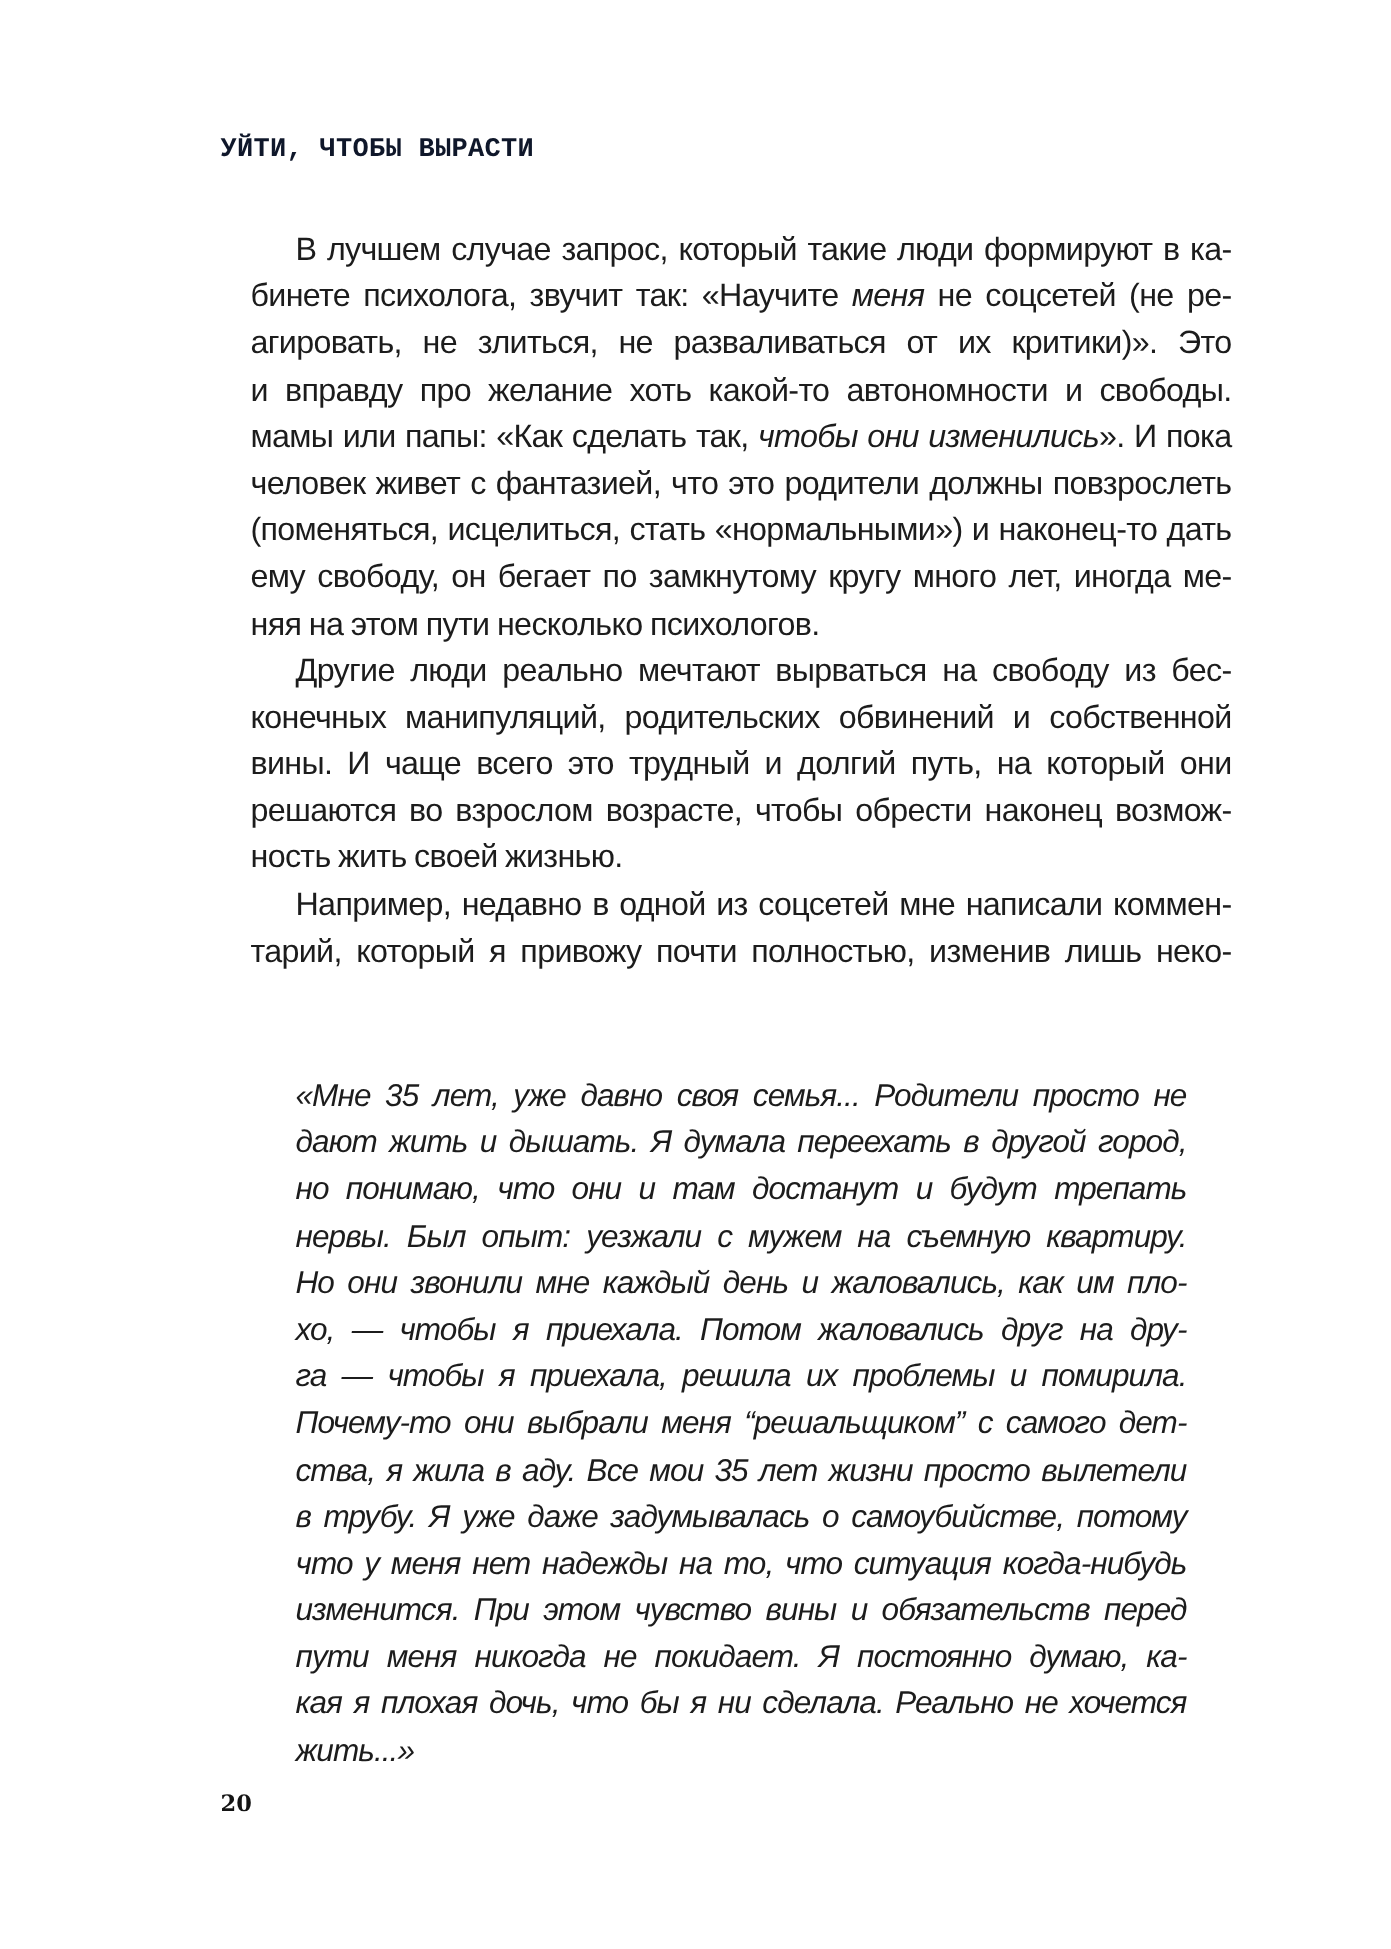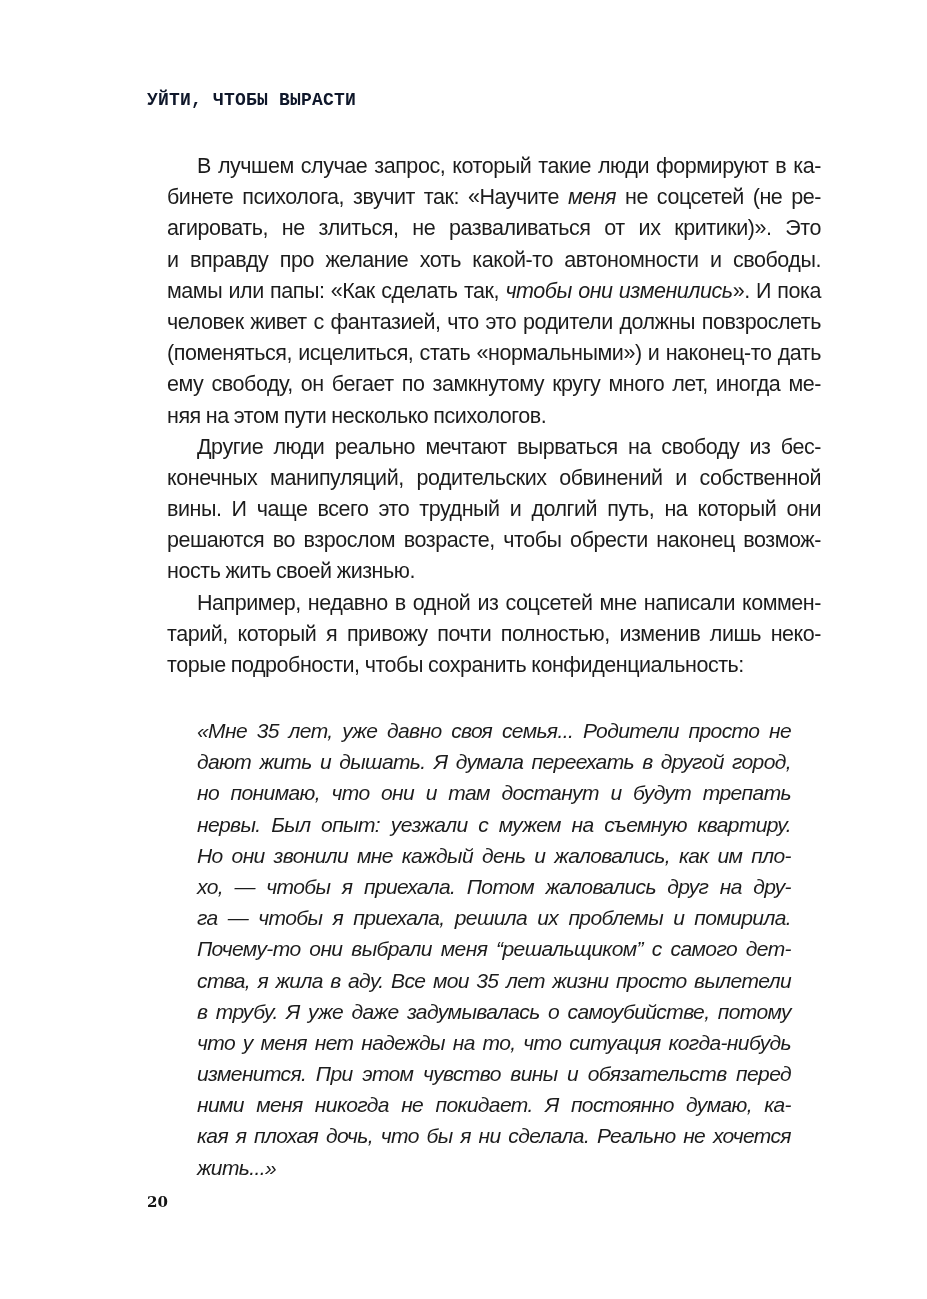--- a/index.html
+++ b/index.html
@@ -100,35 +100,34 @@
   <p style="margin:0">
     <span class="line indent">Другие люди реально мечтают вырваться на свободу из бес-</span>
     <span class="line">конечных манипуляций, родительских обвинений и собственной</span>
     <span class="line">вины. И чаще всего это трудный и долгий путь, на который они</span>
     <span class="line">решаются во взрослом возрасте, чтобы обрести наконец возмож-</span>
     <span class="line last">ность жить своей жизнью.</span>
   </p>
   <p style="margin:0">
     <span class="line indent">Например, недавно в одной из соцсетей мне написали коммен-</span>
     <span class="line">тарий, который я привожу почти полностью, изменив лишь неко-</span>
-    <span class="line last">торые подробности, чтобы сохранить конфиденциальность:</span>
   </p>
 </div>
 
 <blockquote class="quote-block" style="margin:0">
   <span class="line">«Мне 35 лет, уже давно своя семья... Родители просто не</span>
   <span class="line">дают жить и дышать. Я думала переехать в другой город,</span>
   <span class="line">но понимаю, что они и там достанут и будут трепать</span>
   <span class="line">нервы. Был опыт: уезжали с мужем на съемную квартиру.</span>
   <span class="line">Но они звонили мне каждый день и жаловались, как им пло-</span>
   <span class="line">хо, — чтобы я приехала. Потом жаловались друг на дру-</span>
   <span class="line">га — чтобы я приехала, решила их проблемы и помирила.</span>
   <span class="line">Почему-то они выбрали меня “решальщиком” с самого дет-</span>
   <span class="line">ства, я жила в аду. Все мои 35 лет жизни просто вылетели</span>
   <span class="line">в трубу. Я уже даже задумывалась о самоубийстве, потому</span>
   <span class="line">что у меня нет надежды на то, что ситуация когда-нибудь</span>
   <span class="line">изменится. При этом чувство вины и обязательств перед</span>
-  <span class="line">ними меня никогда не покидает. Я постоянно думаю, ка-</span>
+  <span class="line">пути меня никогда не покидает. Я постоянно думаю, ка-</span>
   <span class="line">кая я плохая дочь, что бы я ни сделала. Реально не хочется</span>
   <span class="line last">жить...»</span>
 </blockquote>
 
 <div class="page-number">20</div>
 
 </body></html>

